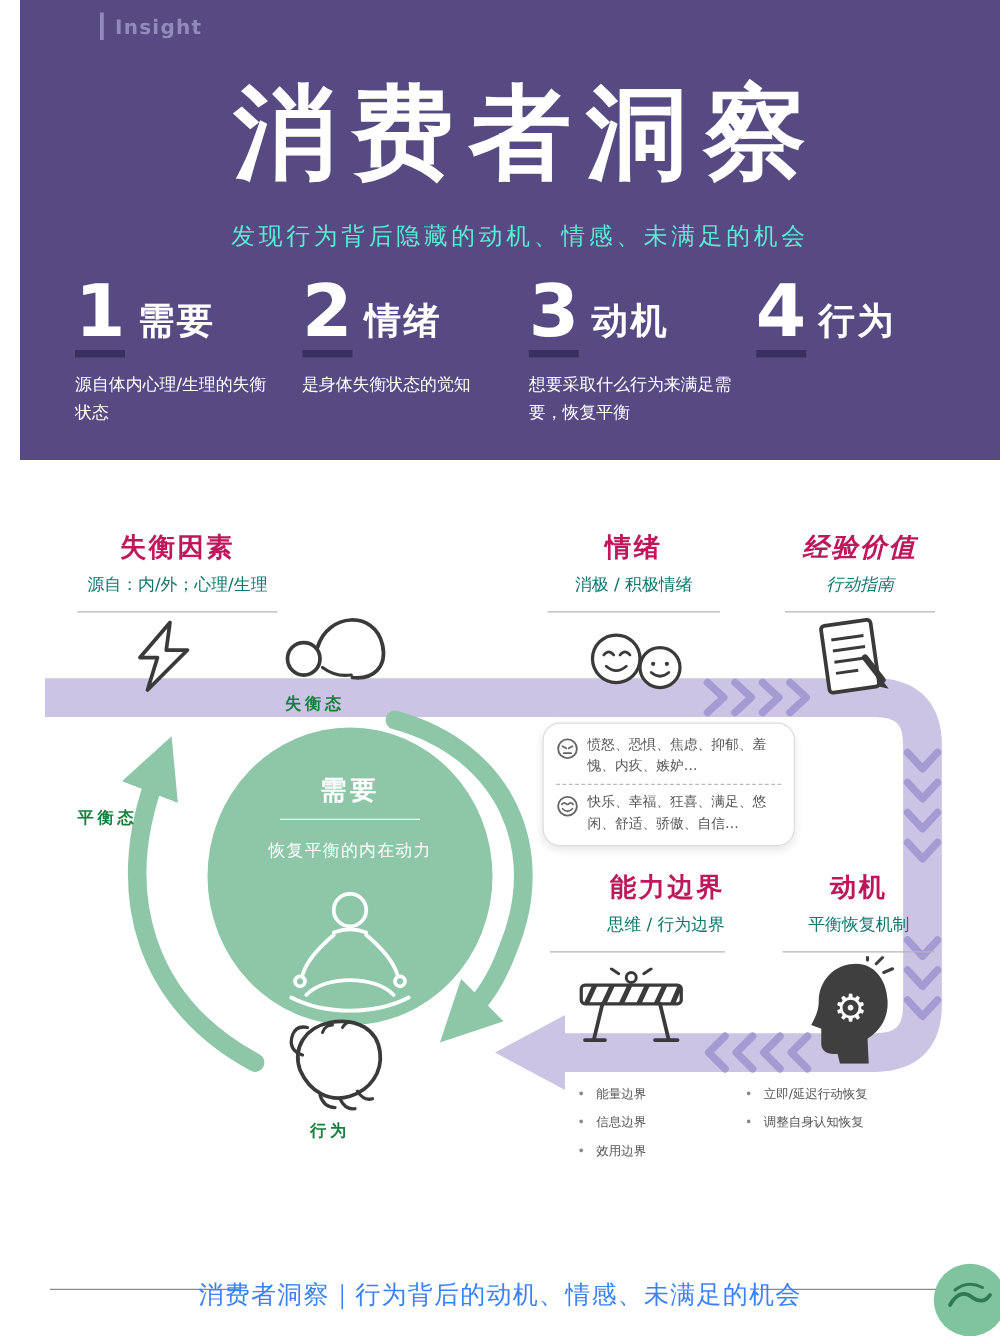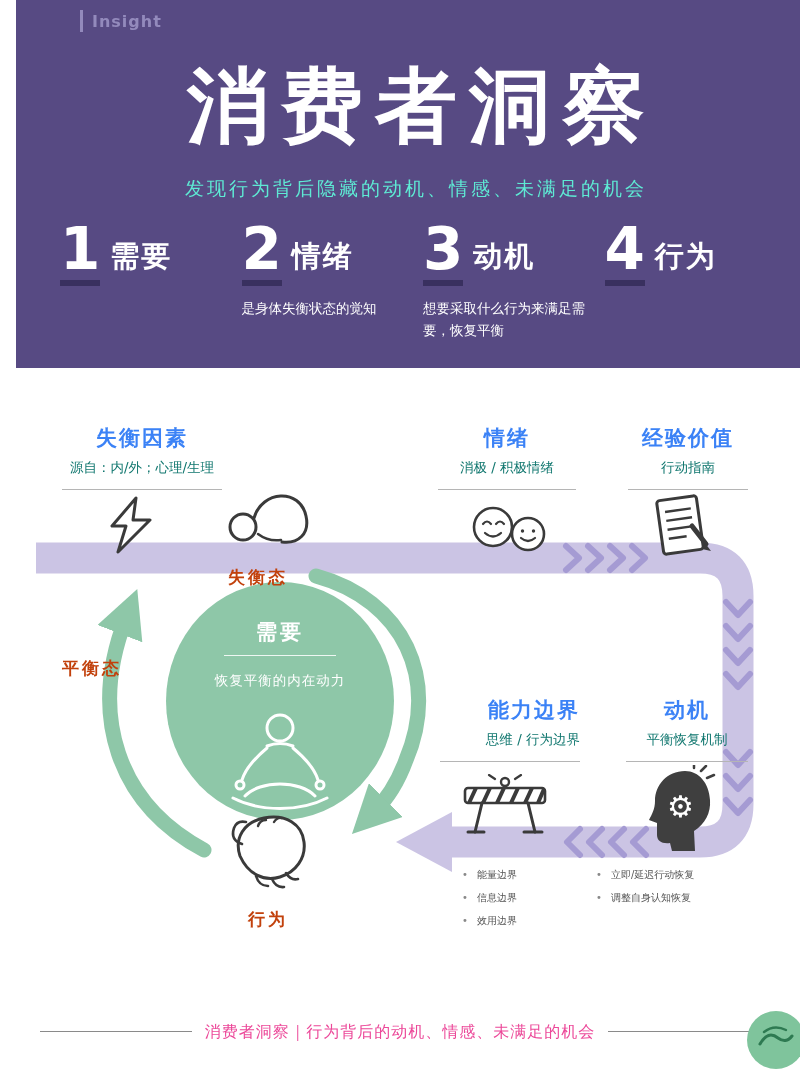--- a/index.html
+++ b/index.html
@@ -21,29 +21,29 @@
   .pillar-head { display:flex; align-items:flex-end; gap:10px; }
   .pillar-num { font-size:58px; font-weight:800; line-height:0.95;
     border-bottom:6px solid #39305f; padding-bottom:3px; }
   .pillar-label { font-size:29px; font-weight:800; padding-bottom:9px; letter-spacing:2px; }
   .pillar-desc { margin:12px 0 0; font-size:13.5px; line-height:1.62; }
   
   .bg-svg { position:absolute; left:0; top:0; z-index:1; pointer-events:none; }
   .icon { position:absolute; z-index:4; }
   
   .sec { position:absolute; text-align:center; border-bottom:1px solid #b5b5b5; padding-bottom:12px; z-index:3; }
-  .sec h3 { margin:0; font-size:21px; color:#3b82f6; font-weight:800; letter-spacing:2px; }
+  .sec h3 { margin:0; font-size:21px; color:#be185d; font-weight:800; letter-spacing:2px; }
   .sec p  { margin:7px 0 0; font-size:13.5px; color:#0f766e; }
   #sec-imbalance  { left:62px;  top:424px; width:160px; }
   #sec-emotion    { left:438px; top:424px; width:138px; }
-  #sec-experience { left:628px; top:424px; width:120px; }
+  #sec-experience { left:628px; top:424px; width:120px;font-style:italic; }
   #sec-capability { left:440px; top:696px; width:140px;text-align:right; }
   #sec-motivation { left:626px; top:696px; width:122px; }
   
-  .state { position:absolute; color:#c2410c; font-weight:800; font-size:17px; letter-spacing:3px; z-index:5;margin-top:12px; }
+  .state { position:absolute; color:#15803d; font-weight:800; font-size:13px; letter-spacing:3px; z-index:5; }
   #state-imbalanced { left:228px; top:554px; }
   #state-balanced   { left:62px;  top:645px; }
   #state-behavior   { left:248px; top:896px; }
   
   .need-circle { position:absolute; left:166px; top:582px; width:228px; height:238px;
     background:#8ec7a8; border-radius:50%; text-align:center; color:#fff; z-index:2; }
   .need-title { margin:36px 0 0; font-size:21px; font-weight:800; letter-spacing:3px; }
   .need-divider { width:112px; border-top:1px solid rgba(255,255,255,.85); margin:9px auto 7px; }
   .need-sub { margin:16px; font-size:13.5px; letter-spacing:1px; }
   
@@ -58,21 +58,21 @@
   .blist { position:absolute; font-size:10px; color:#555; z-index:3; }
   .blist .item { display:flex; align-items:baseline; margin-bottom:9px; }
   .blist .item::before { content:"•"; color:#888; margin-right:9px; }
   #capability-list { left:462px; top:868px; }
   #motivation-list { left:596px; top:868px; }
   
   .footer-line { position:absolute; top:1031px; height:1px; background:#8a8a8a; z-index:3; }
   #fl-left  { left:40px;  width:152px; }
   #fl-right { left:608px; width:152px; }
   .footer-text { position:absolute; left:0; right:0; top:1022px; margin:0; text-align:center;
-    font-size:16px; color:#ec4899; letter-spacing:1px; z-index:3; }
+    font-size:20px; color:#3b82f6; letter-spacing:1px; z-index:3; }
   .watermark { position:absolute; right:-10px; top:1008px; z-index:4; }
 </style>
 </head>
 <body>
 
 <div class="canvas">
 
   <svg class="bg-svg" width="800" height="1069" viewBox="0 0 800 1069">
     <defs>
       <marker id="gah" viewBox="0 0 10 10" refX="3.5" refY="5" markerWidth="3.2" markerHeight="3.2" orient="auto">
@@ -111,20 +111,21 @@
       <span>Insight</span>
     </div>
     <h1 class="hero-title">消费者洞察</h1>
     <p class="hero-subtitle">发现行为背后隐藏的动机、情感、未满足的机会</p>
     <div class="pillars">
       <div class="pillar">
         <div class="pillar-head">
           <span class="pillar-num">1</span>
           <span class="pillar-label">需要</span>
         </div>
+        <p class="pillar-desc">源自体内心理/生理的失衡状态</p>
       </div>
       <div class="pillar">
         <div class="pillar-head">
           <span class="pillar-num">2</span>
           <span class="pillar-label">情绪</span>
         </div>
         <p class="pillar-desc">是身体失衡状态的觉知</p>
       </div>
       <div class="pillar">
         <div class="pillar-head">
@@ -203,20 +204,37 @@
         <path d="M52,36 C40,46 30,58 27,68"></path>
         <path d="M78,36 C90,46 100,58 103,68"></path>
         <circle cx="25" cy="73" r="4"></circle>
         <circle cx="105" cy="73" r="4"></circle>
         <path d="M30,84 C45,68 85,68 100,84"></path>
         <path d="M18,86 C45,100 85,100 112,86"></path>
       </g>
     </svg>
   </div>
 
+  <div class="emotions-box">
+    <div class="emo-row">
+      <svg width="18" height="18" viewBox="0 0 18 18">
+        <circle cx="9" cy="9" r="7.5" fill="#fff" stroke="#666" stroke-width="1.5"></circle>
+        <path d="M5,7 l3,1.6 M13,7 l-3,1.6 M6,12.5 h6" fill="none" stroke="#666" stroke-width="1.4" stroke-linecap="round"></path>
+      </svg>
+      <span class="emo-text">愤怒、恐惧、焦虑、抑郁、羞愧、内疚、嫉妒…</span>
+    </div>
+    <div class="emo-divider"></div>
+    <div class="emo-row">
+      <svg width="18" height="18" viewBox="0 0 18 18">
+        <circle cx="9" cy="9" r="7.5" fill="#fff" stroke="#666" stroke-width="1.5"></circle>
+        <path d="M4.5,7.5 q2,-2.6 4,0 M9.5,7.5 q2,-2.6 4,0 M5,11 q4,4 8,0" fill="none" stroke="#666" stroke-width="1.4" stroke-linecap="round"></path>
+      </svg>
+      <span class="emo-text">快乐、幸福、狂喜、满足、悠闲、舒适、骄傲、自信…</span>
+    </div>
+  </div>
 
   <svg class="icon" style="left:462px; top:774px;" width="86" height="64" viewBox="0 0 86 64">
     <path d="M33,5 L27,1 M53,5 L59,1" stroke="#3a3a3a" stroke-width="2.2" stroke-linecap="round"></path>
     <circle cx="43" cy="8" r="4" fill="#fff" stroke="#3a3a3a" stroke-width="2.4"></circle>
     <rect x="3" y="14" width="80" height="15" rx="3" fill="#fff" stroke="#3a3a3a" stroke-width="2.6"></rect>
     <path d="M14,14 L7,29 M28,14 L21,29 M42,14 L35,29 M56,14 L49,29 M70,14 L63,29 M82,15 L76,29" stroke="#3a3a3a" stroke-width="4"></path>
     <path d="M20,29 L13,58 M66,29 L73,58" stroke="#3a3a3a" stroke-width="3" stroke-linecap="round"></path>
     <path d="M6,58 H22 M62,58 H80" stroke="#3a3a3a" stroke-width="3" stroke-linecap="round"></path>
   </svg>
 

